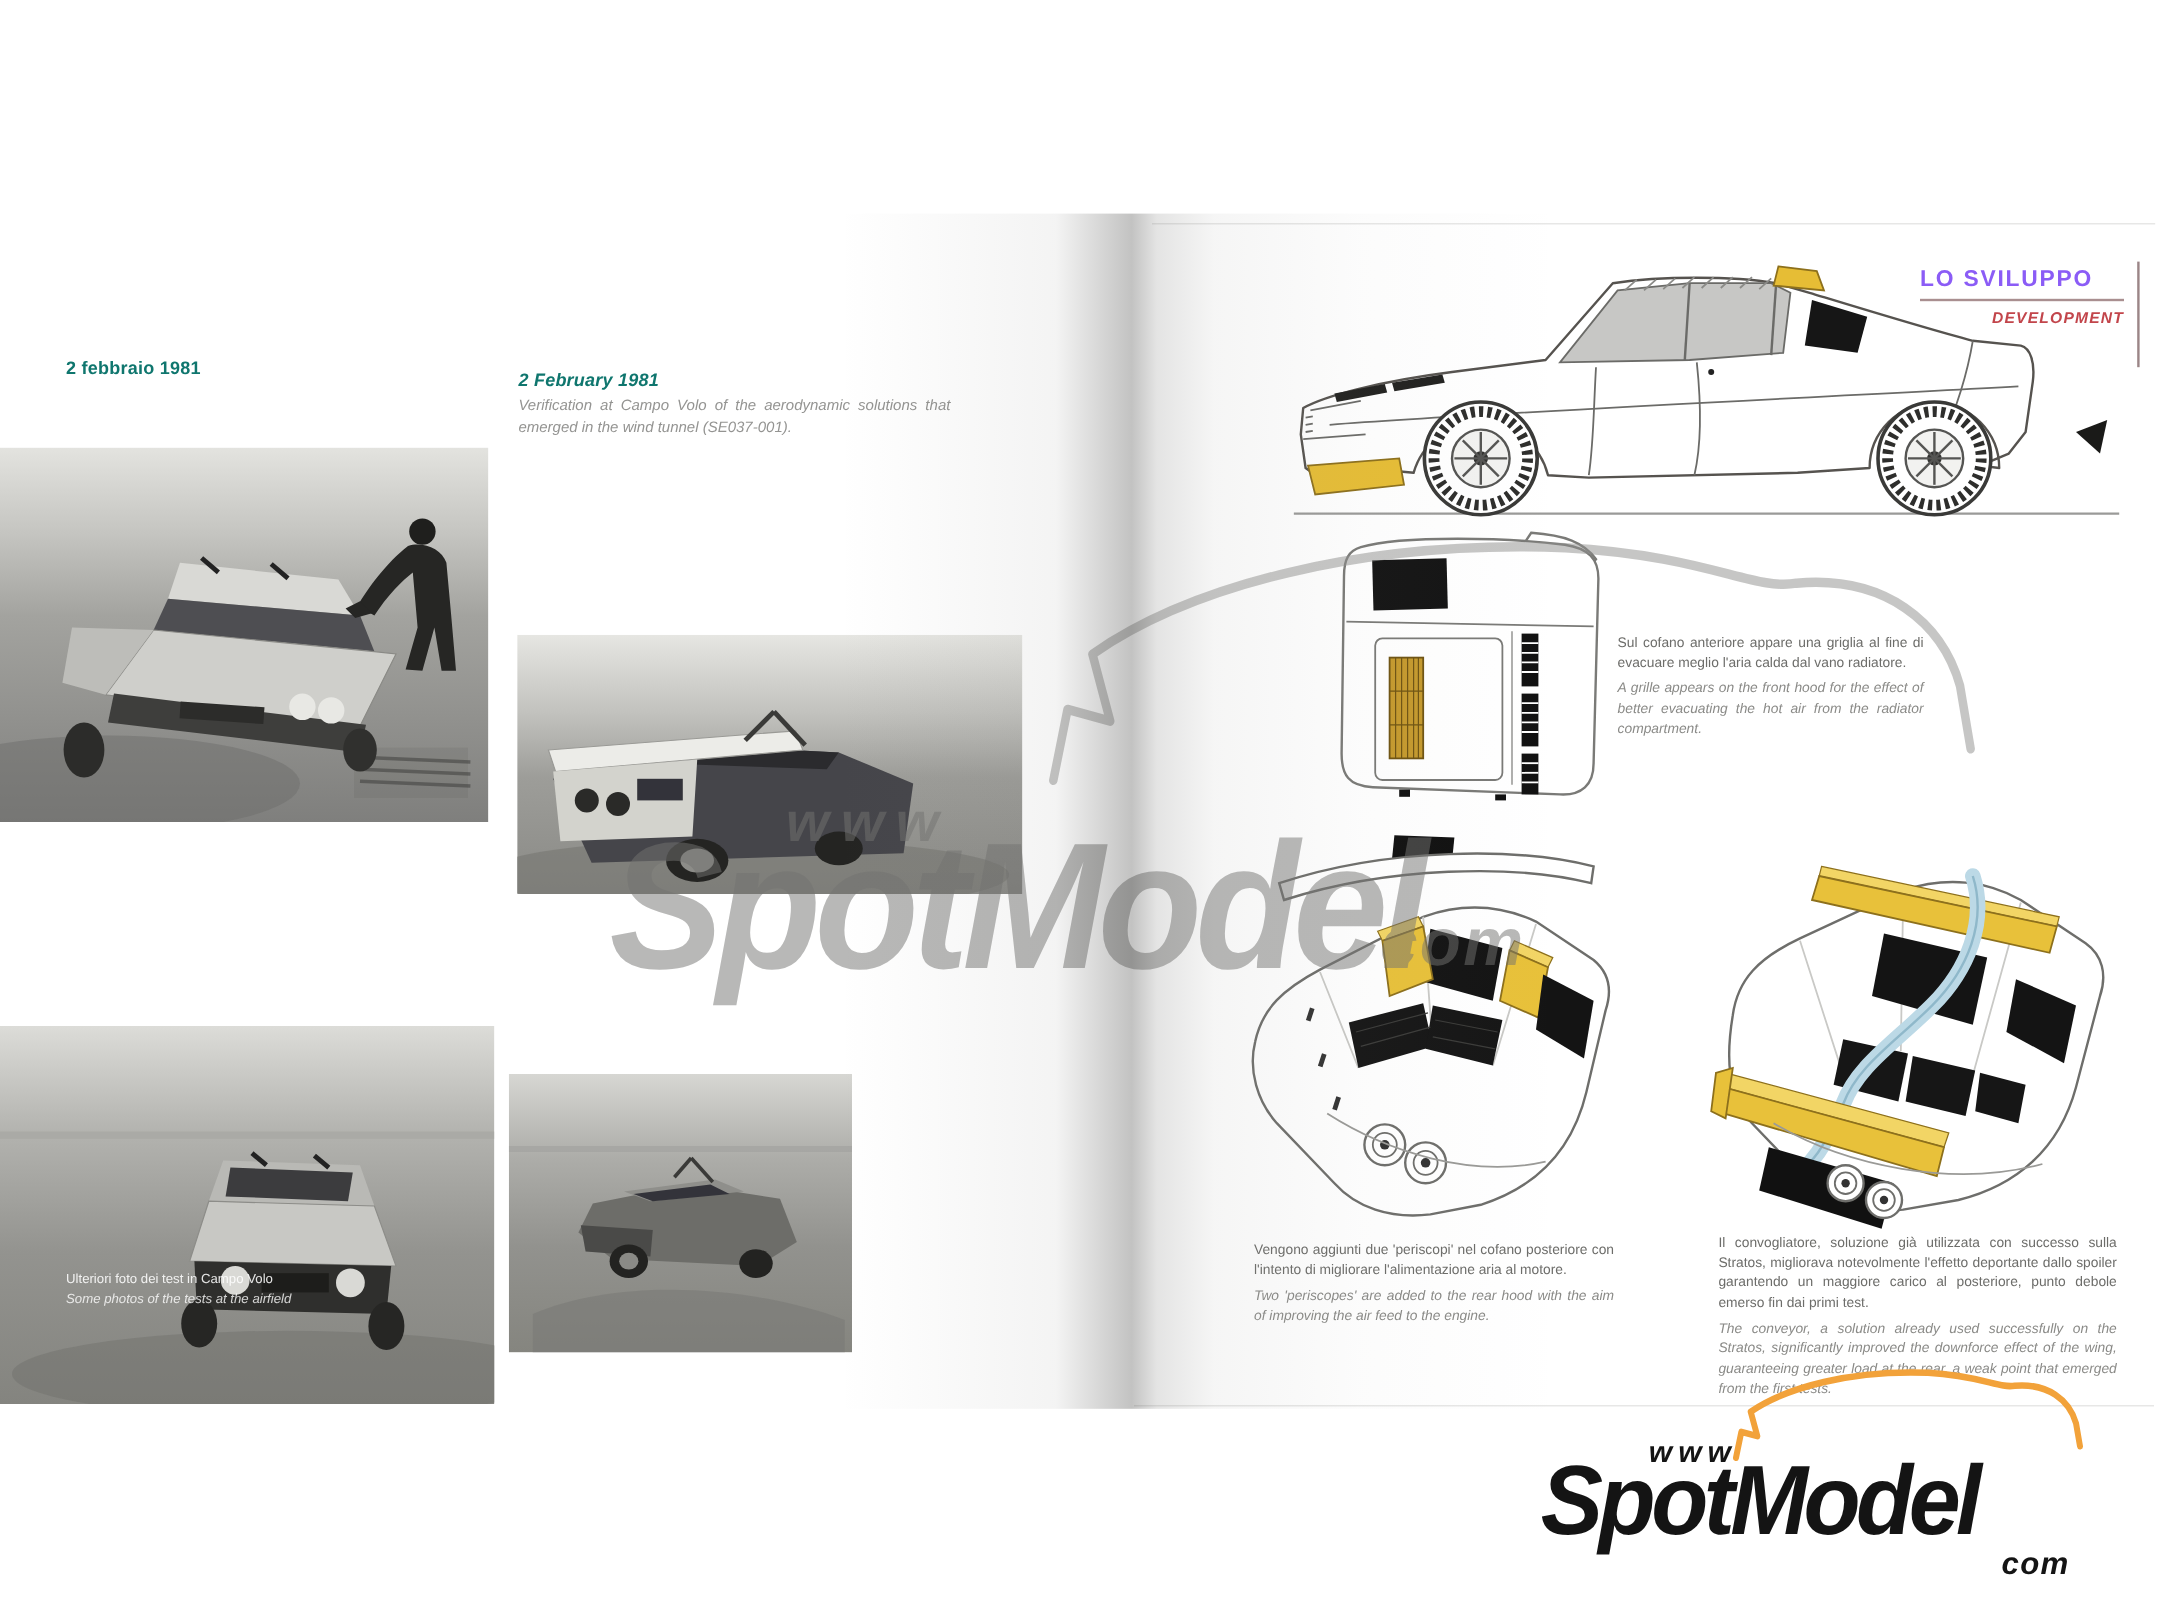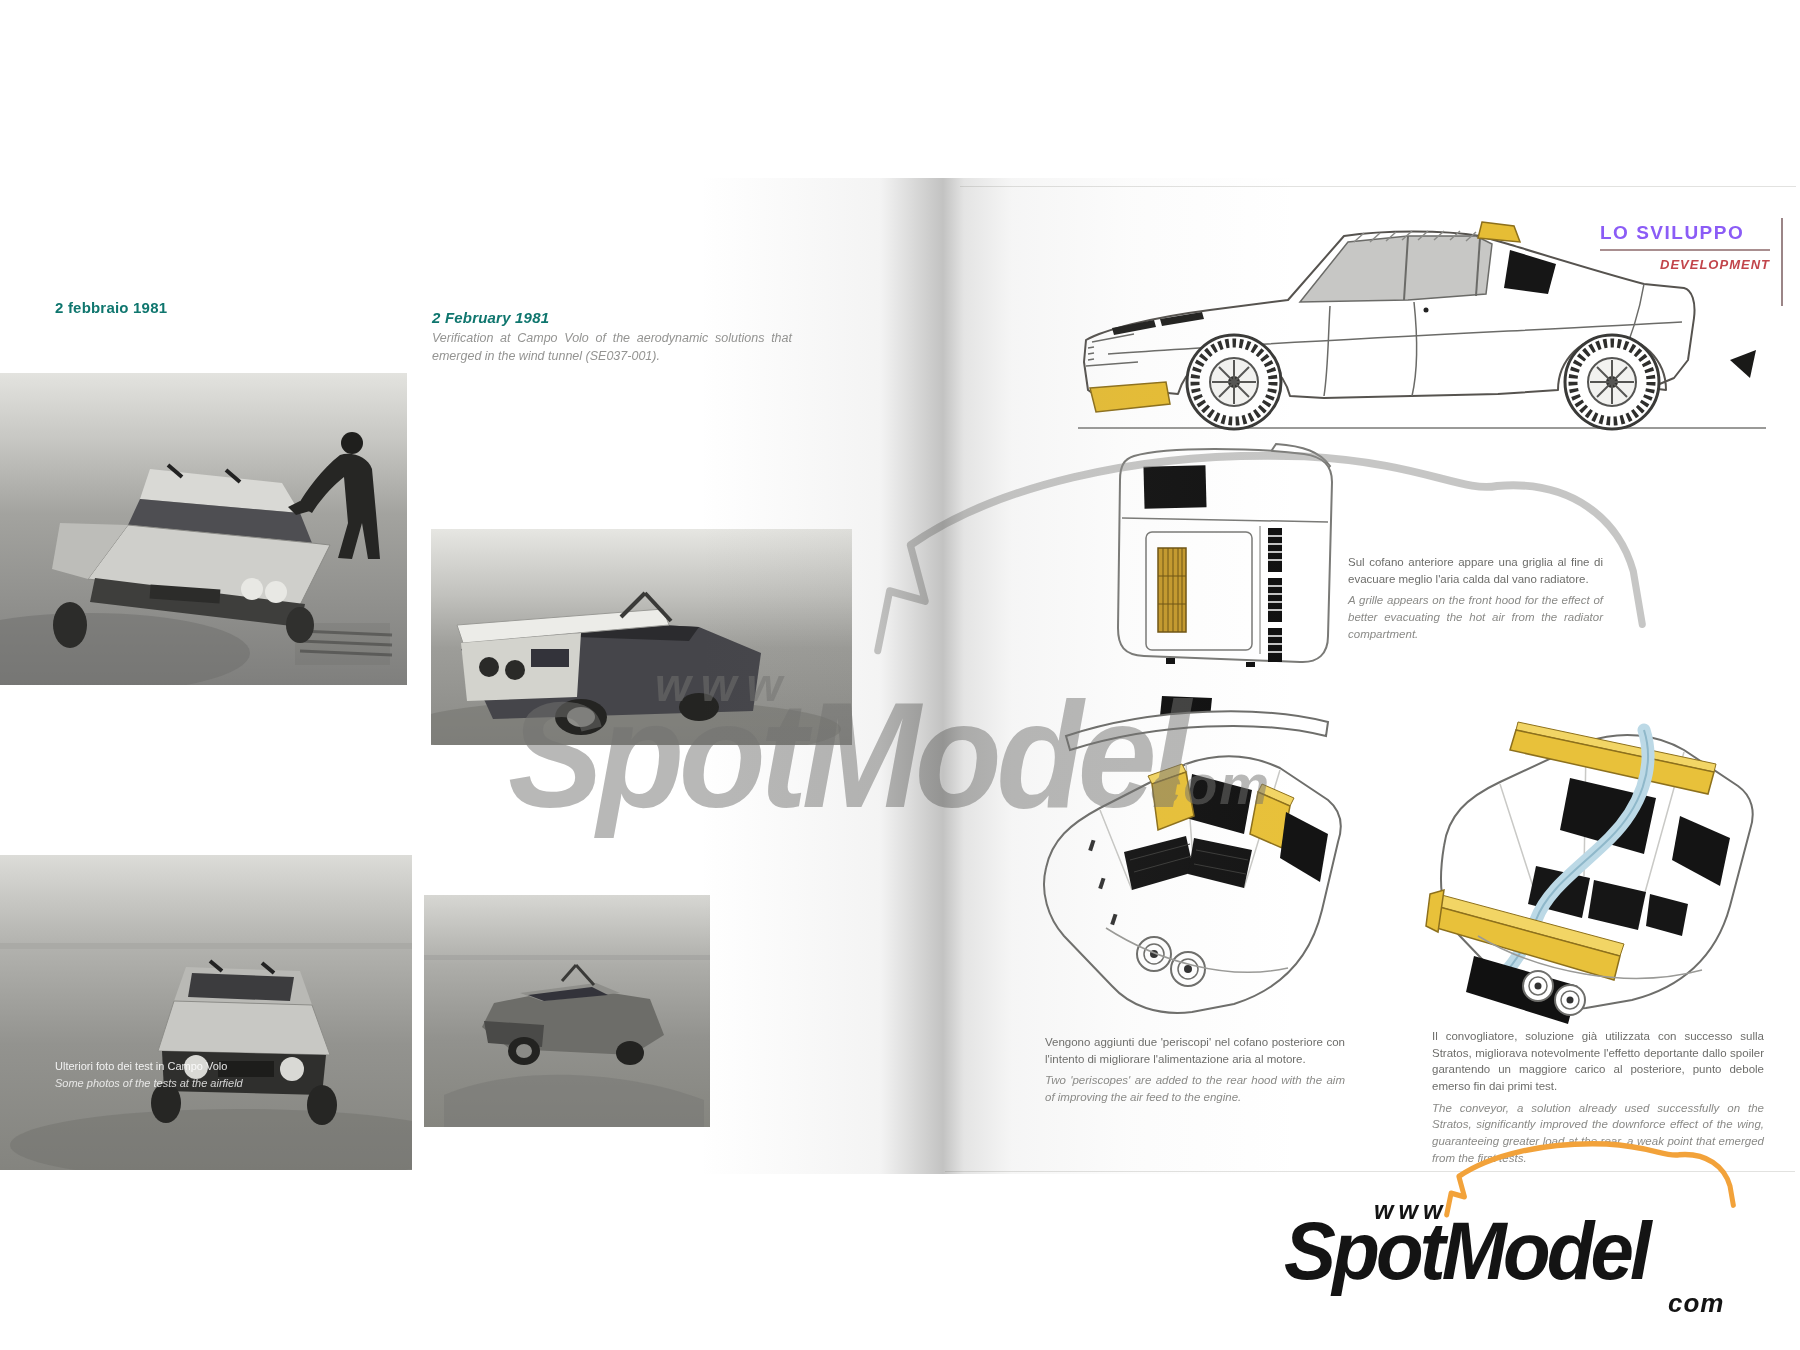--- a/index.html
+++ b/index.html
@@ -312,21 +312,21 @@
           <line x1="74" y1="108" x2="74" y2="192"></line>
           <line x1="50" y1="136" x2="78" y2="136"></line>
             <line x1="50" y1="164" x2="78" y2="164"></line>
         </g>
       </g>
       <rect x="58" y="218" width="9" height="6" fill="#111"></rect>
       <rect x="138" y="222" width="9" height="5" fill="#111"></rect>
     </svg>
   </div>
 
-  <div class="abs" style="left:1348px;top:554px;width:255px;">
+  <div class="abs" style="left:1348px;top:528px;width:255px;">
     <div class="note-it">Sul cofano anteriore appare una griglia al fine di evacuare meglio l'aria calda dal vano radiatore.</div>
     <div class="note-en">A grille appears on the front hood for the effect of better evacuating the hot air from the radiator compartment.</div>
   </div>
 
   <div class="abs" style="left:1036px;top:692px;width:312px;height:340px;">
     <svg width="312" height="340" viewBox="0 0 312 340">
       <polygon points="126,4 176,6 174,26 124,24" fill="#111"></polygon>
       <path d="M30,44 C120,14 230,14 292,30 L290,44 C226,28 122,30 34,58 Z" fill="#ffffff" stroke="#6e6e6b" stroke-width="2"></path>
       <path d="M10,176 C16,148 34,132 64,116 L150,72 C184,60 214,62 244,76 L292,108 C304,118 308,132 302,150 L286,218 C274,268 242,298 198,312 L156,320 C122,324 94,314 76,294 L28,244 C12,226 4,200 10,176 Z" fill="#ffffff" stroke="#6e6e6b" stroke-width="2"></path>
       <path d="M64,118 L96,198 M150,72 L158,182 M244,78 L208,196" stroke="#c9c9c6" stroke-width="1.5" fill="none"></path>

